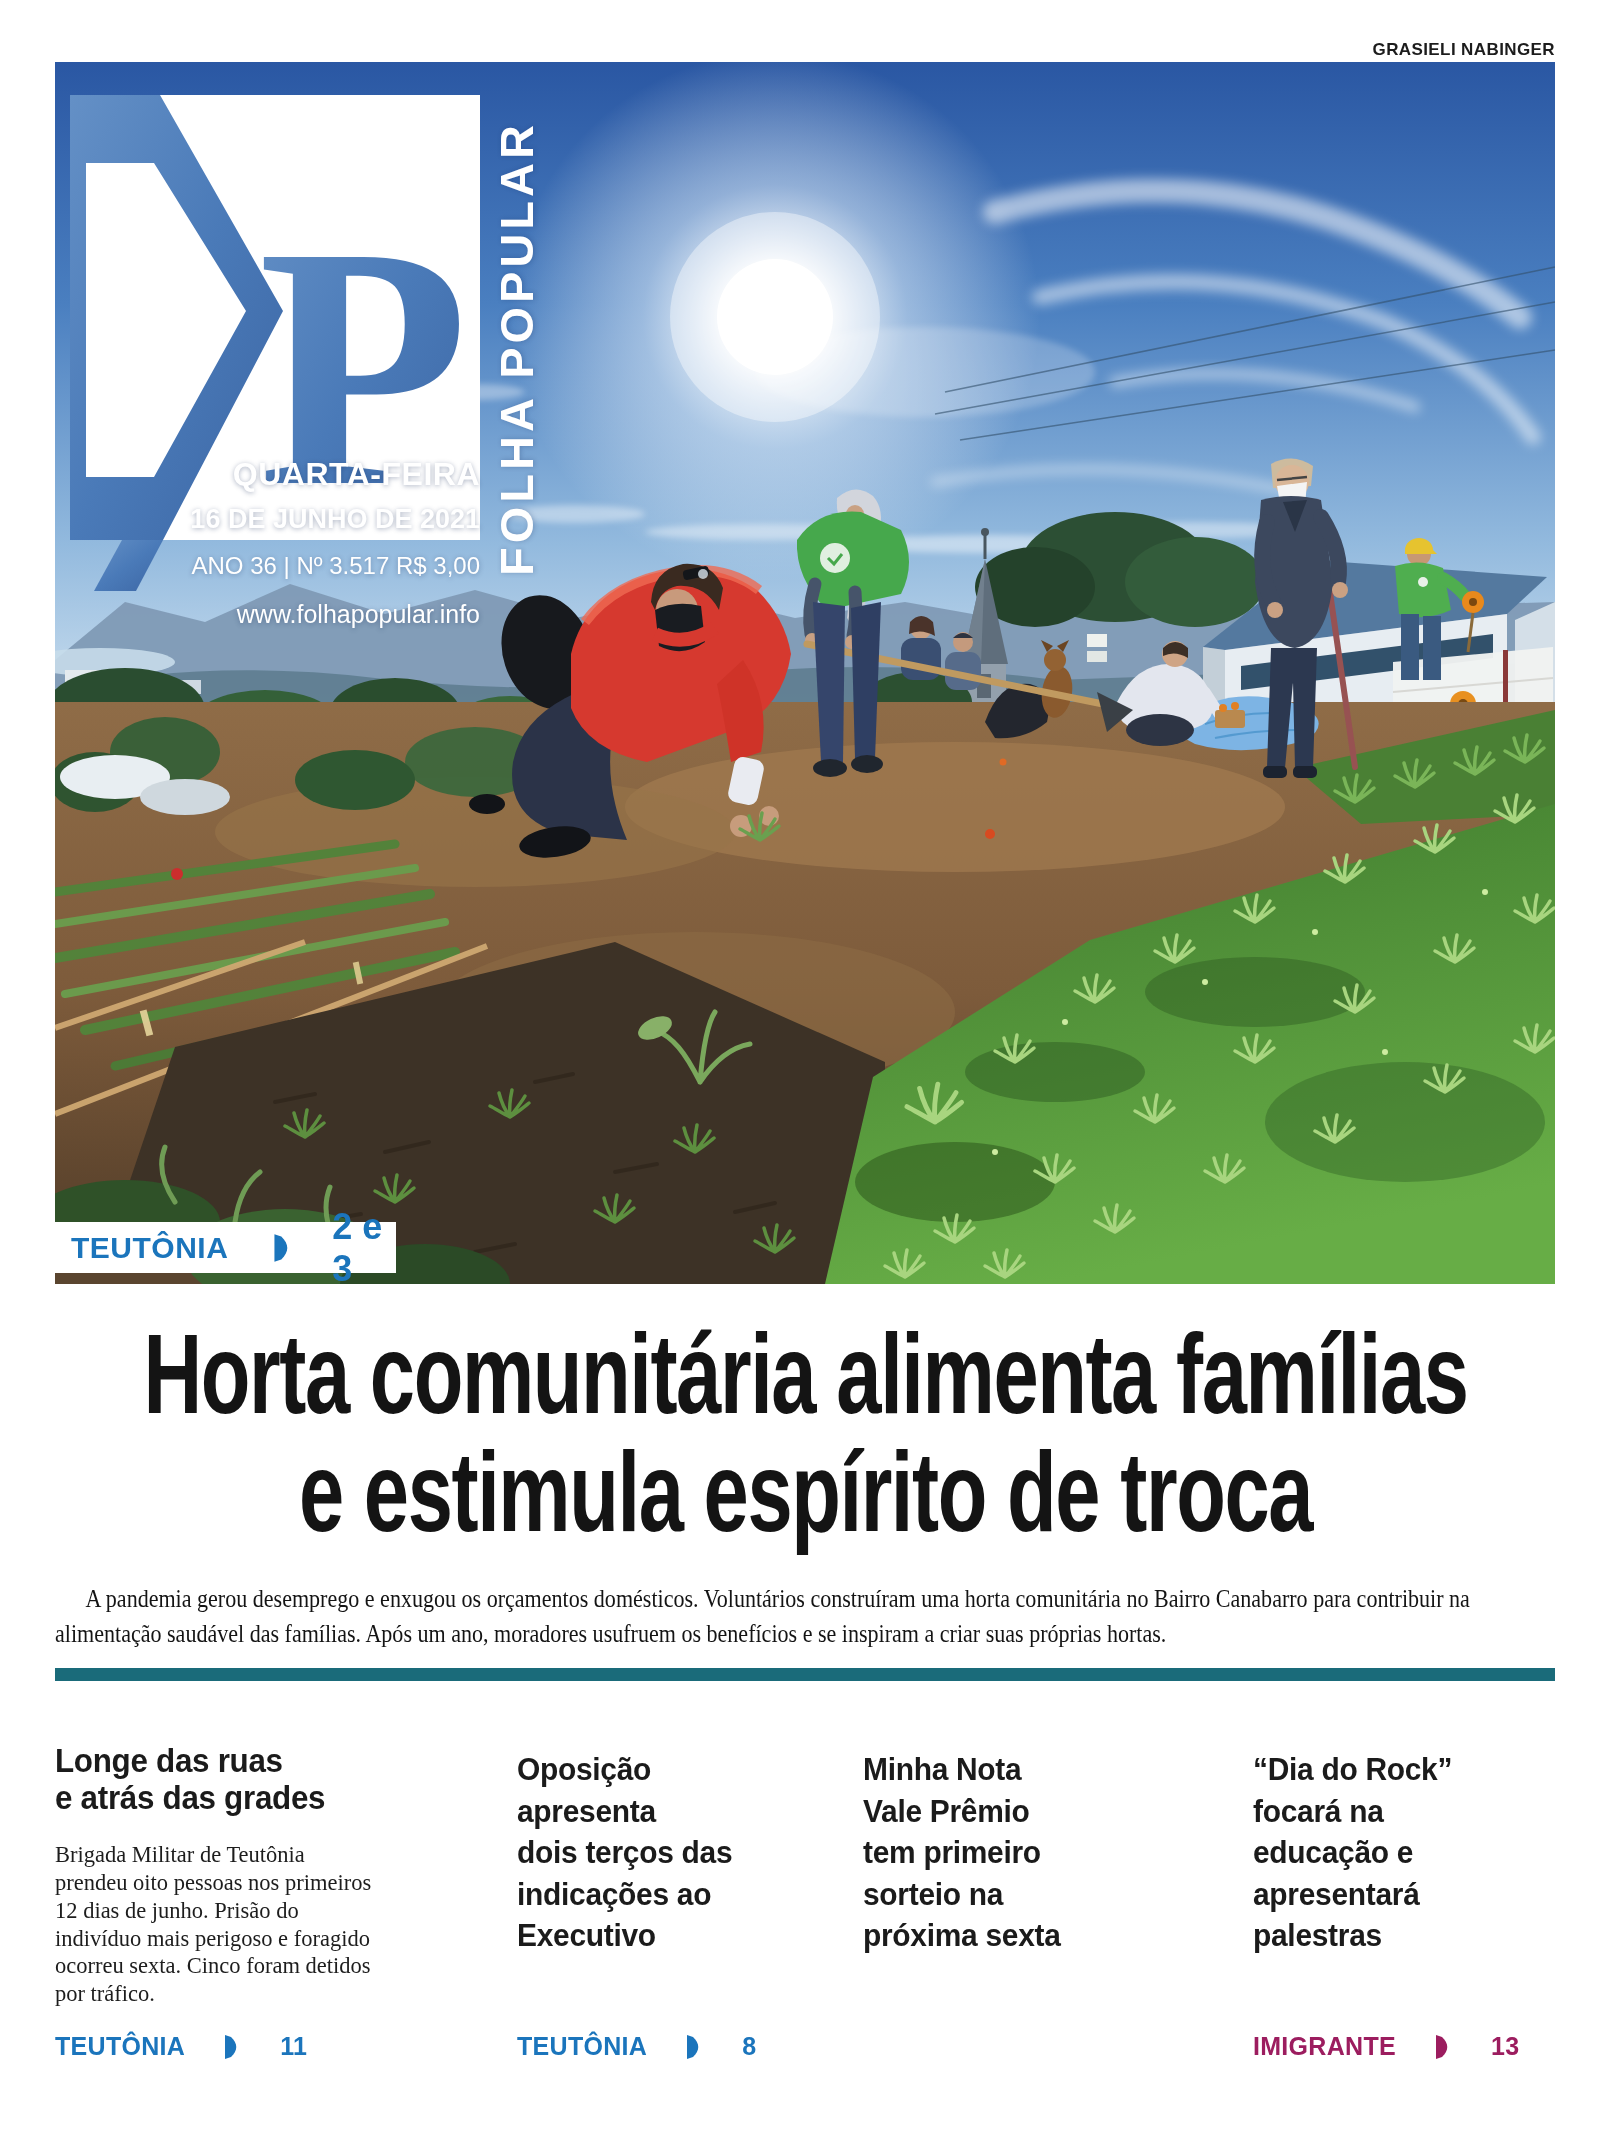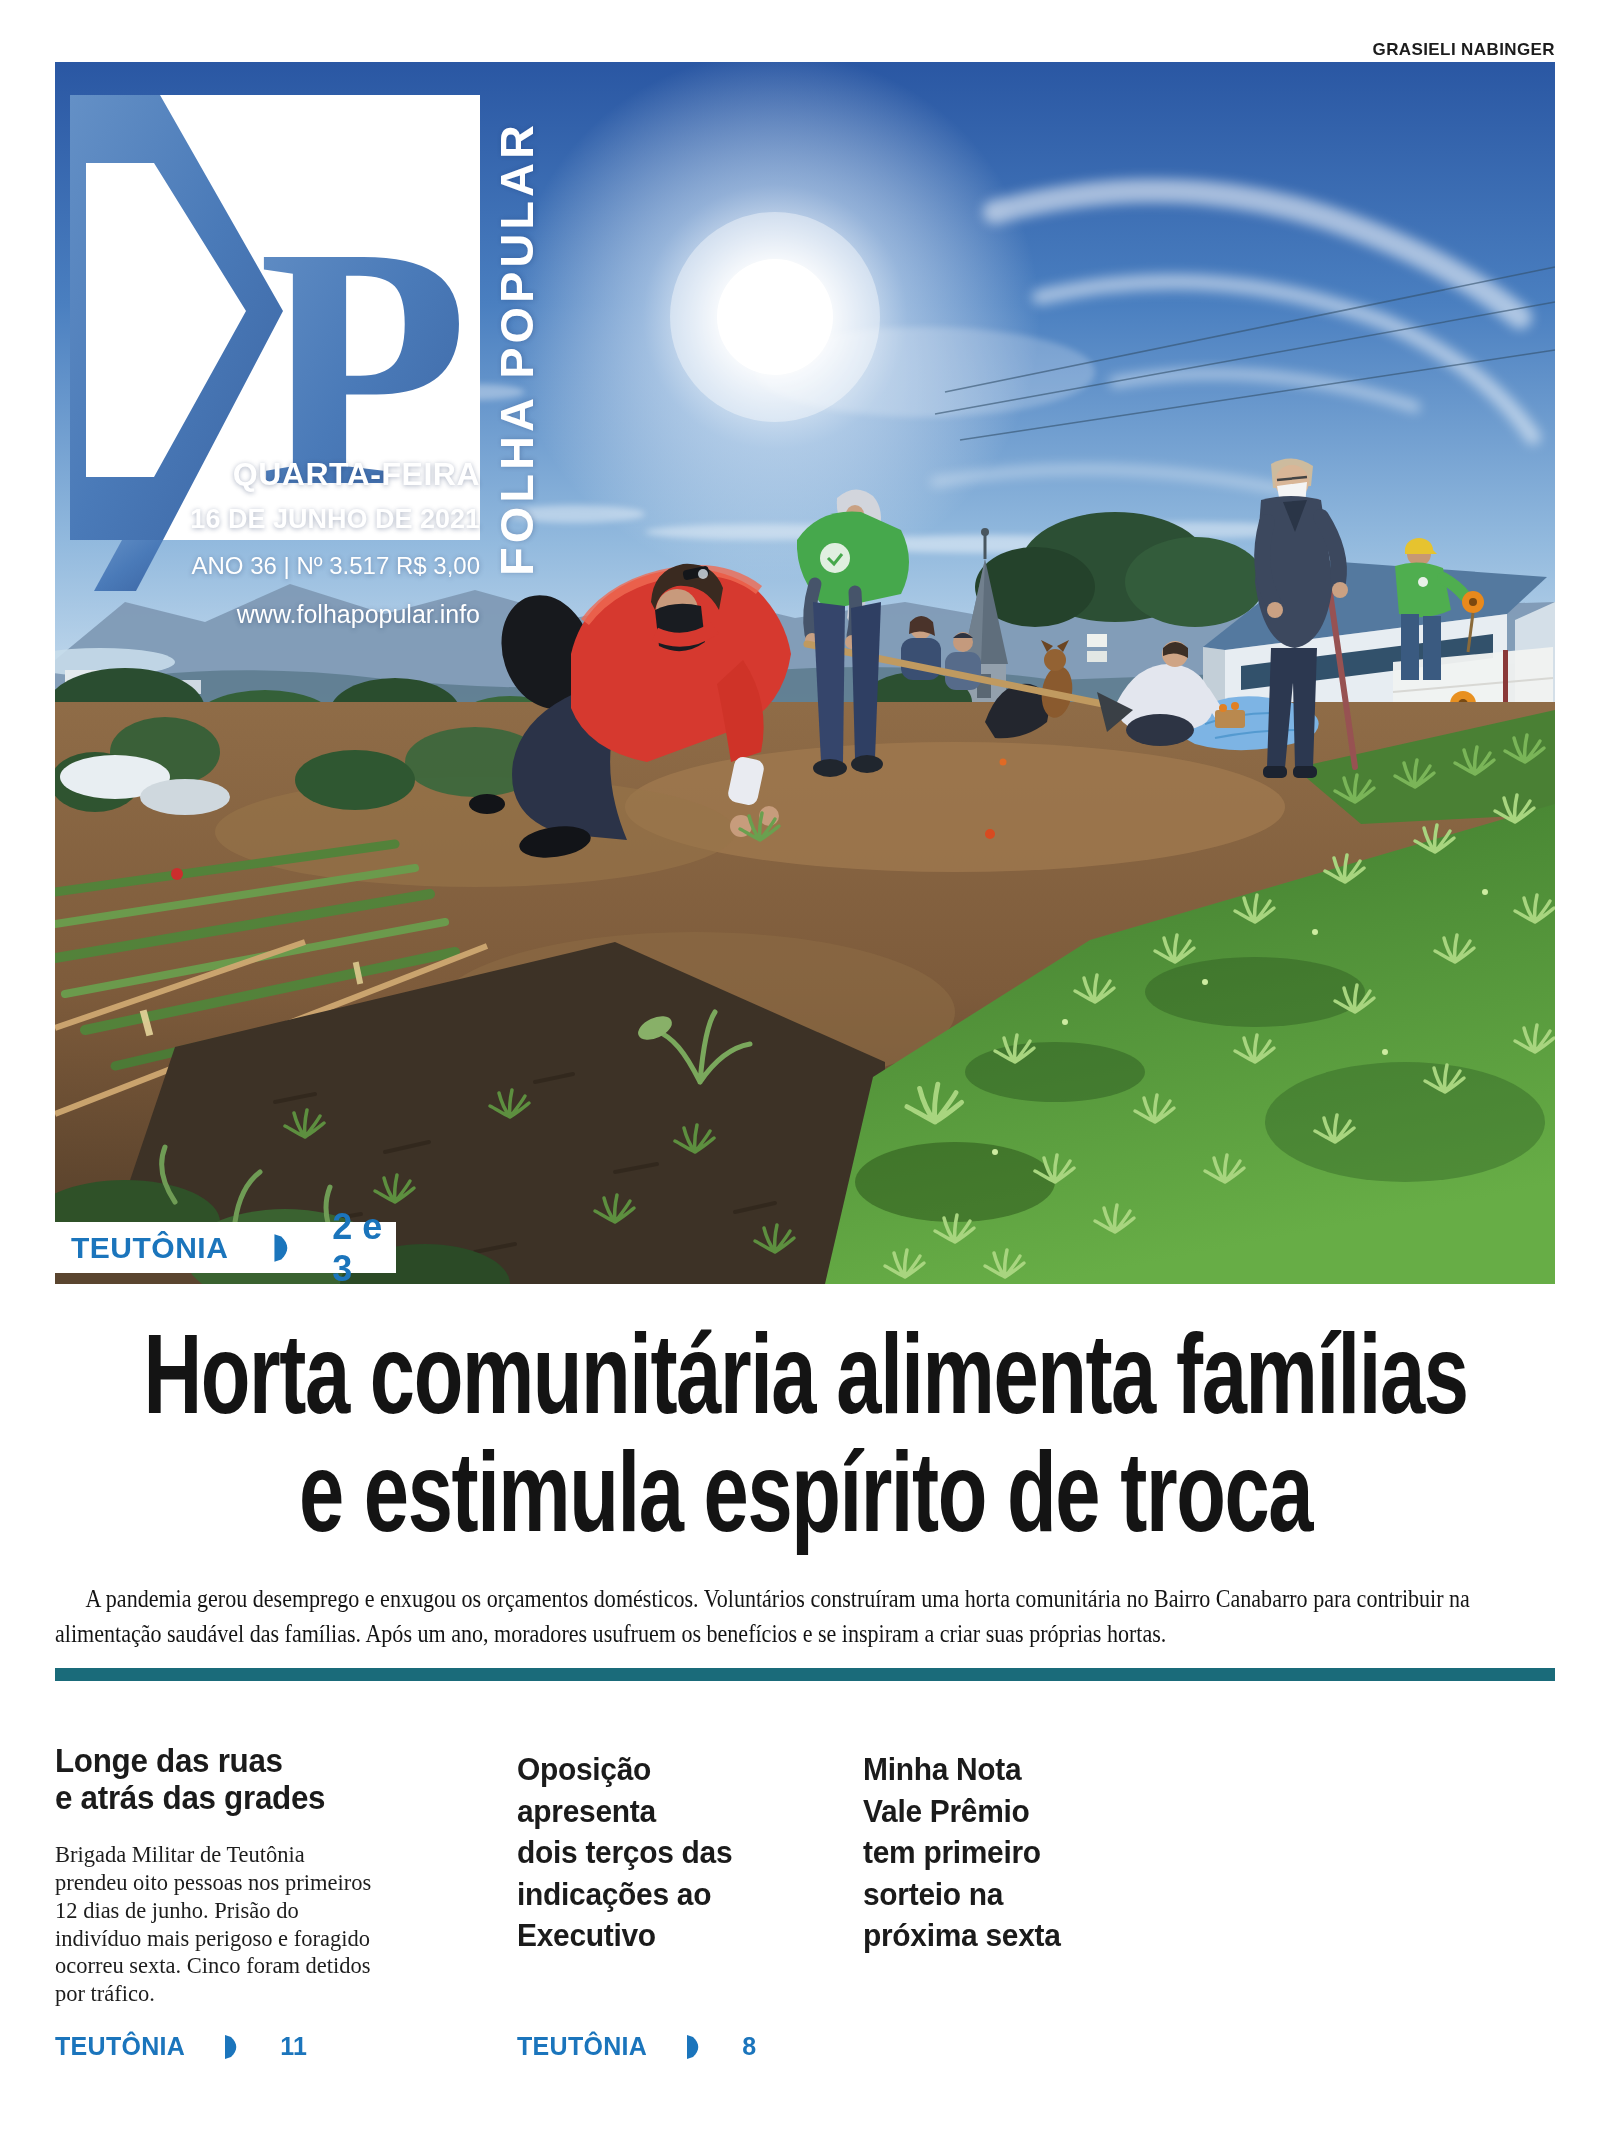--- a/index.html
+++ b/index.html
@@ -486,14 +486,30 @@
   </div>
 
   <div class="col col3">
     <div class="t-title">Minha Nota
 Vale Prêmio
 tem primeiro
 sorteio na
 próxima sexta</div>
   </div>
 
+  <div class="col col4">
+    <div class="t-title">“Dia do Rock”
+focará na
+educação e
+apresentará
+palestras</div>
+    <div class="t-tag magenta">
+      <span>IMIGRANTE</span>
+      <span class="chev">
+        <svg width="15" height="28" viewBox="0 0 15 28">
+            <path d="M0,2 L6,4 C13,11 13,17 6,24 L0,26 Z"></path>
+          </svg>
+      </span>
+      <span>13</span>
+    </div>
+  </div>
 
 </div>
 
 </body></html>

